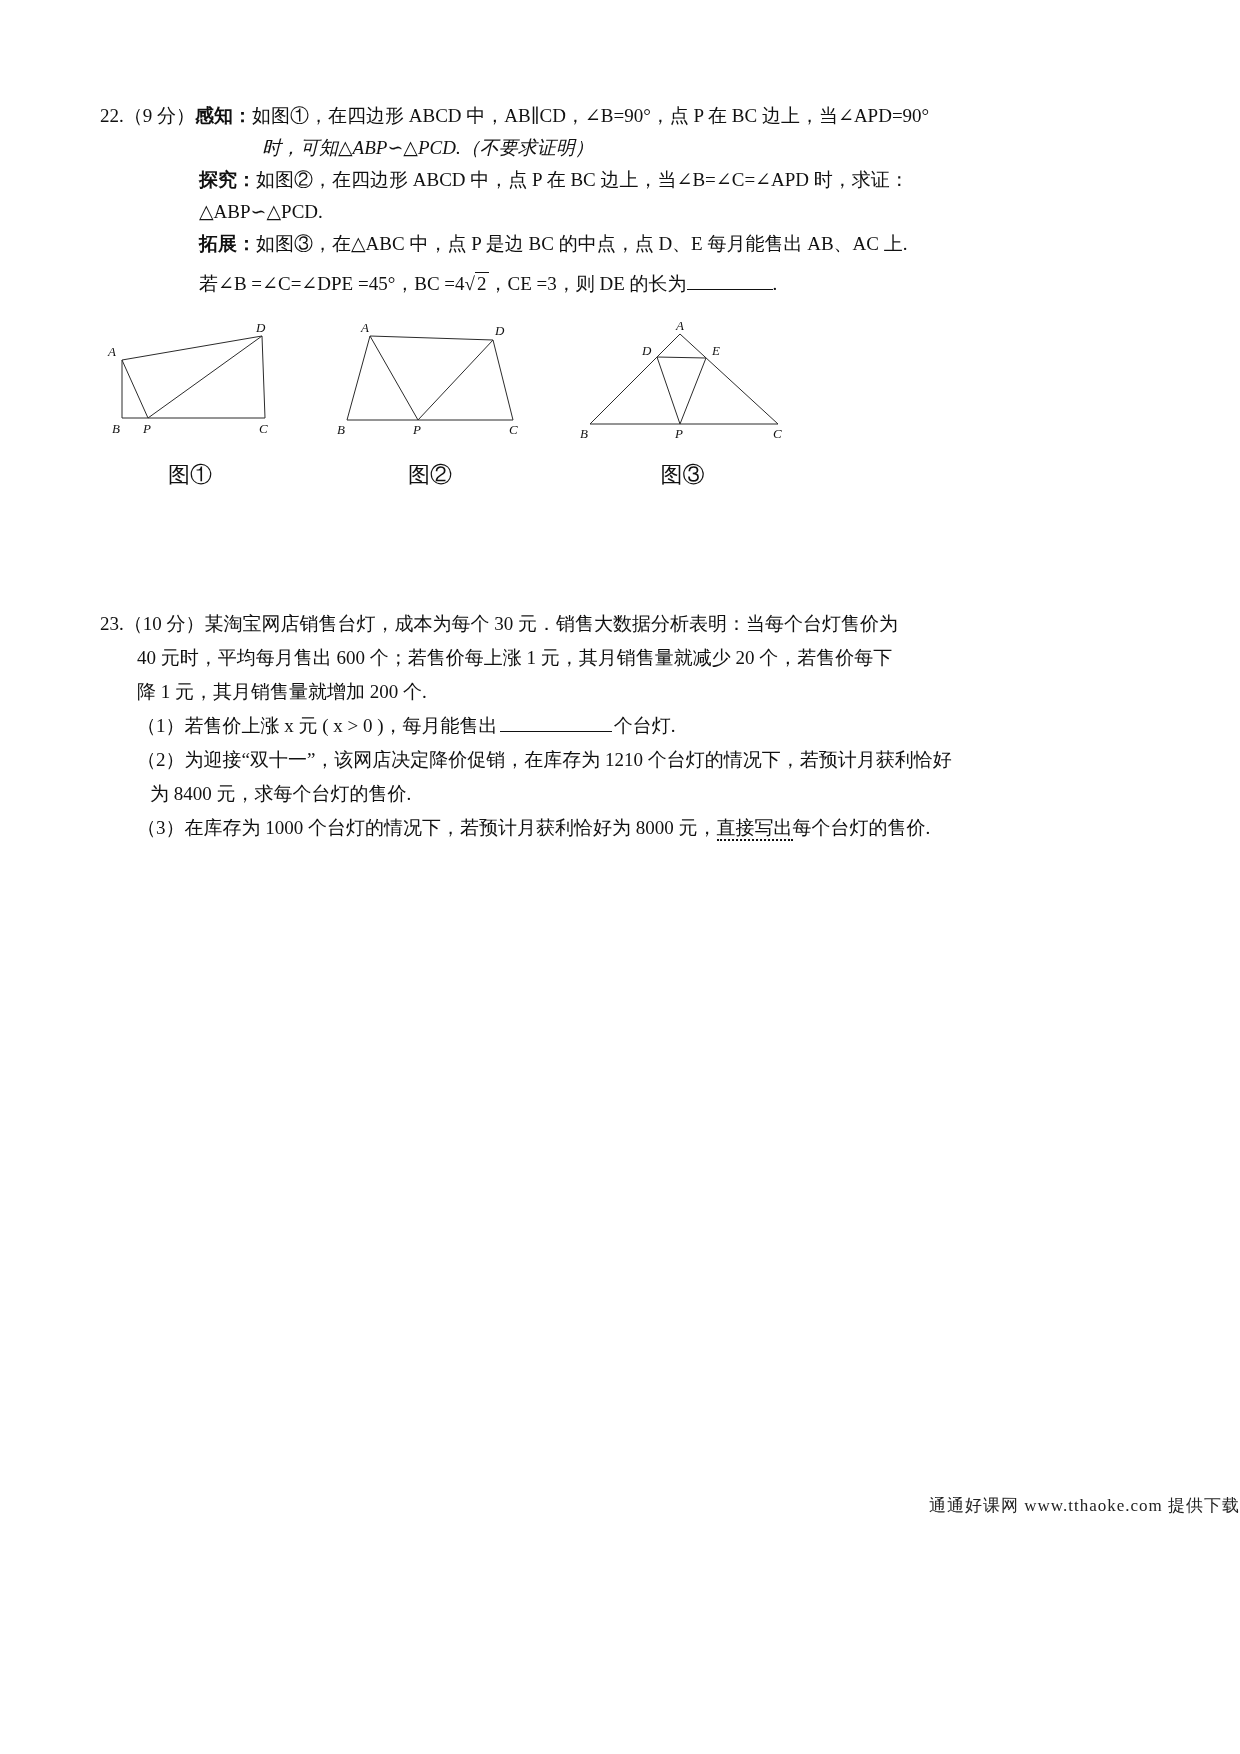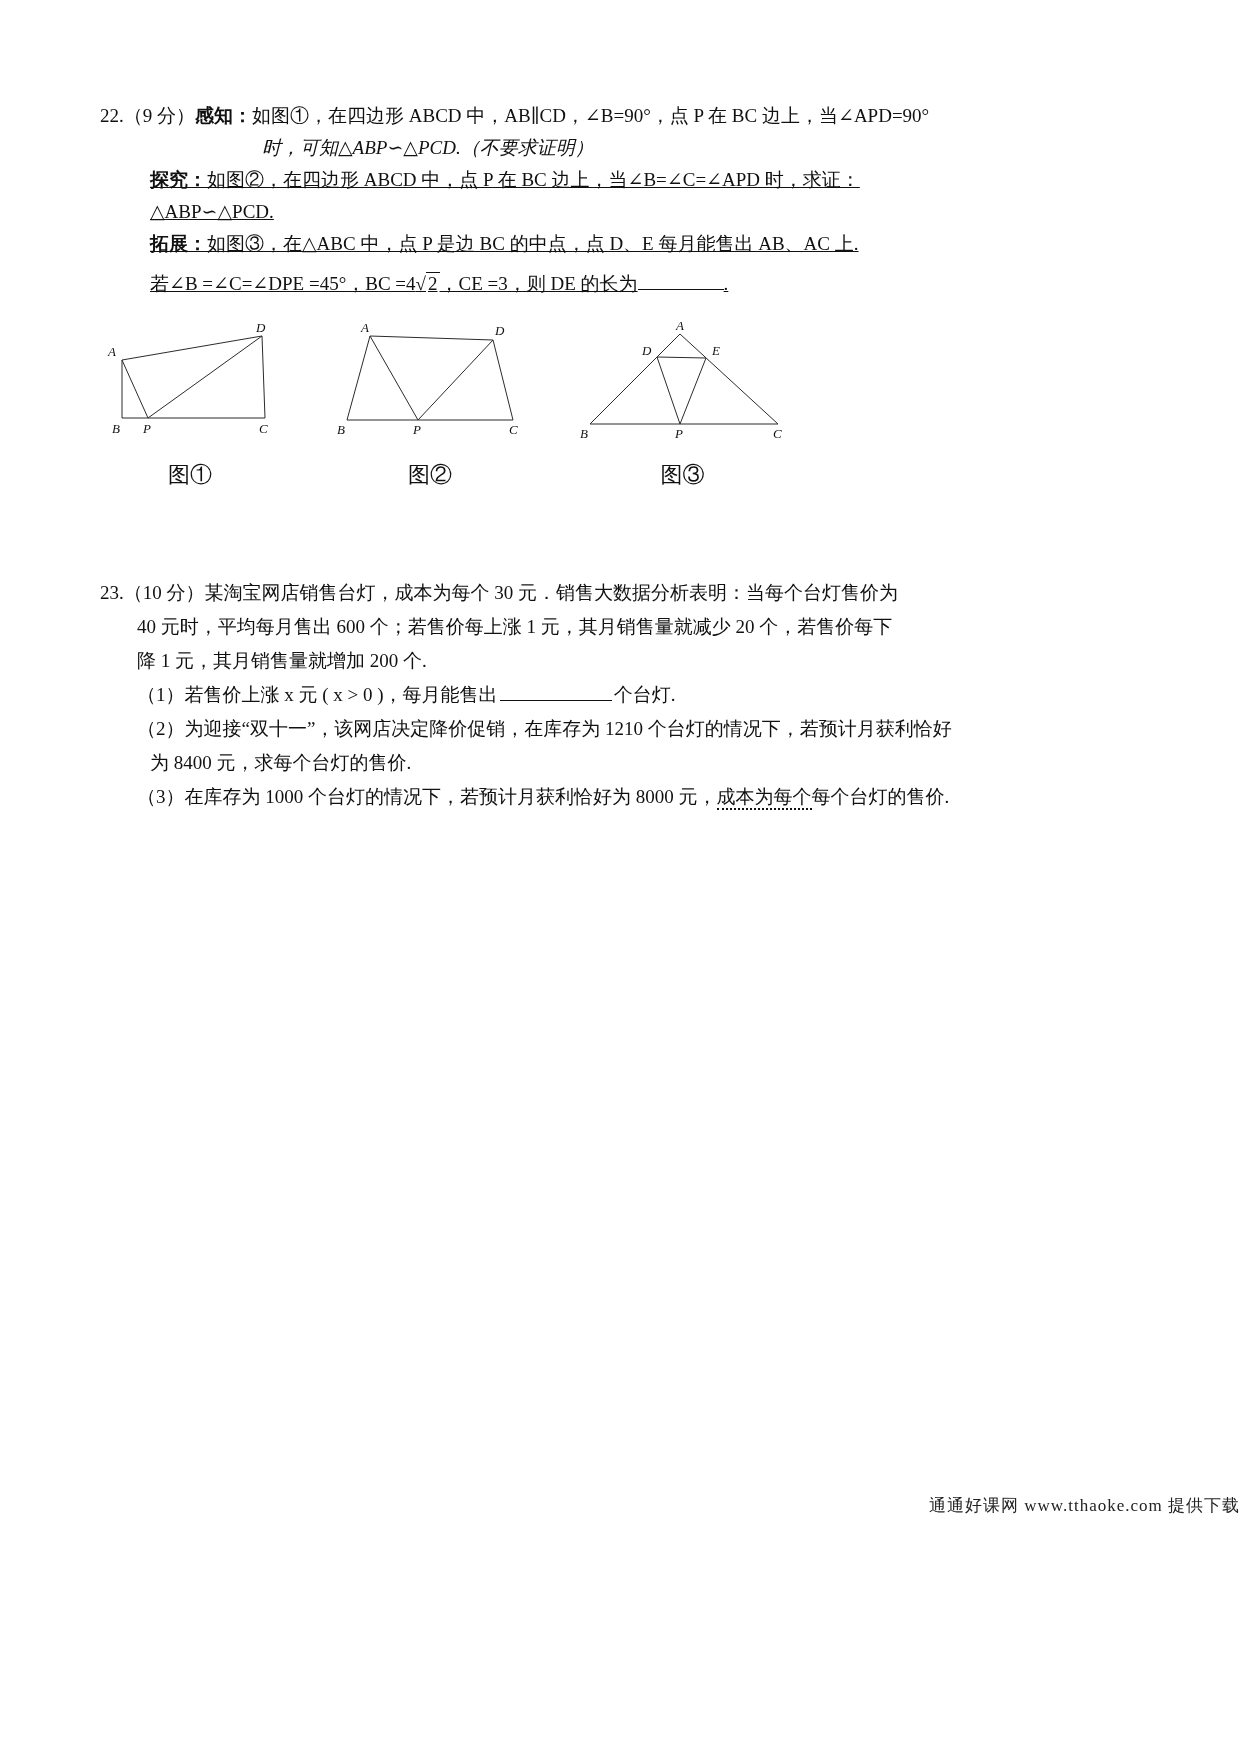--- a/index.html
+++ b/index.html
@@ -12,21 +12,21 @@
     overflow: hidden;
   }
   .page {
     position: absolute; inset: 0;
     padding: 100px 90px 0 100px;
     font-size: 19px;
   }
   .q22 .line, .q23 .line { line-height: 32px; white-space: nowrap; }
   .q23 .line { line-height: 34px; }
   .bold { font-weight: bold; }
-  .indent-105 { margin-left: 50px; text-decoration: underline; }
+  .indent-105 { margin-left: 99px; }
   .indent-162 { margin-left: 162px; font-style: italic; }
   .indent-37 { margin-left: 37px; }
   .indent-50 { margin-left: 50px; }
   .ext-line { margin-top: 8px; }
   .blank { display: inline-block; border-bottom: 1px solid #111; height: 1.05em; vertical-align: baseline; }
   .blank-de { width: 86px; }
   .blank-lamp { width: 112px; margin: 0 2px; }
   .radicand { border-top: 1.4px solid #111; padding: 0 2px; }
   .emph-dots { border-bottom: 2.5px dotted #111; padding-bottom: 1px; }
   .figures-row {
@@ -41,21 +41,21 @@
   .fig-label {
     font-family: "Liberation Serif", "DejaVu Serif", serif;
     font-style: italic;
     font-size: 13px;
     fill: #111;
   }
   .edges line, .edges polyline, .edges polygon {
     stroke: #2b2b2b; stroke-width: 1; fill: none;
   }
   .fig-note { margin-top: 14px; margin-left: 400px; font-size: 19px; }
-  .q23 { margin-top: 86px; }
+  .q23 { margin-top: 117px; }
   .footer {
     position: absolute;
     left: 0; right: 0;
     top: 1494px;
     text-align: right;
     font-size: 17px;
     color: #222;
     letter-spacing: 1px;
   }
 </style>
@@ -142,19 +142,19 @@
     <p class="line indent-37"><span>40 元时，平均每月售出 600 个；若售价每上涨 1 元，其月销售量就减少 20 个，若售价每下</span></p>
 
     <p class="line indent-37"><span>降 1 元，其月销售量就增加 200 个.</span></p>
 
     <p class="line indent-37"><span>（1）若售价上涨 x 元 ( x &gt; 0 )，每月能售出</span><span class="blank blank-lamp"></span><span>个台灯.</span></p>
 
     <p class="line indent-37"><span>（2）为迎接“双十一”，该网店决定降价促销，在库存为 1210 个台灯的情况下，若预计月获利恰好</span></p>
 
     <p class="line indent-50"><span>为 8400 元，求每个台灯的售价.</span></p>
 
-    <p class="line indent-37"><span>（3）在库存为 1000 个台灯的情况下，若预计月获利恰好为 8000 元，</span><span class="emph-dots">成本为每个</span><span>每个台灯的售价.</span></p>
+    <p class="line indent-37"><span>（3）在库存为 1000 个台灯的情况下，若预计月获利恰好为 8000 元，</span><span class="emph-dots">直接写出</span><span>每个台灯的售价.</span></p>
 
   </div>
 
 </div>
 
 <div class="footer">通通好课网  www.tthaoke.com 提供下载</div>
 
 </body></html>

